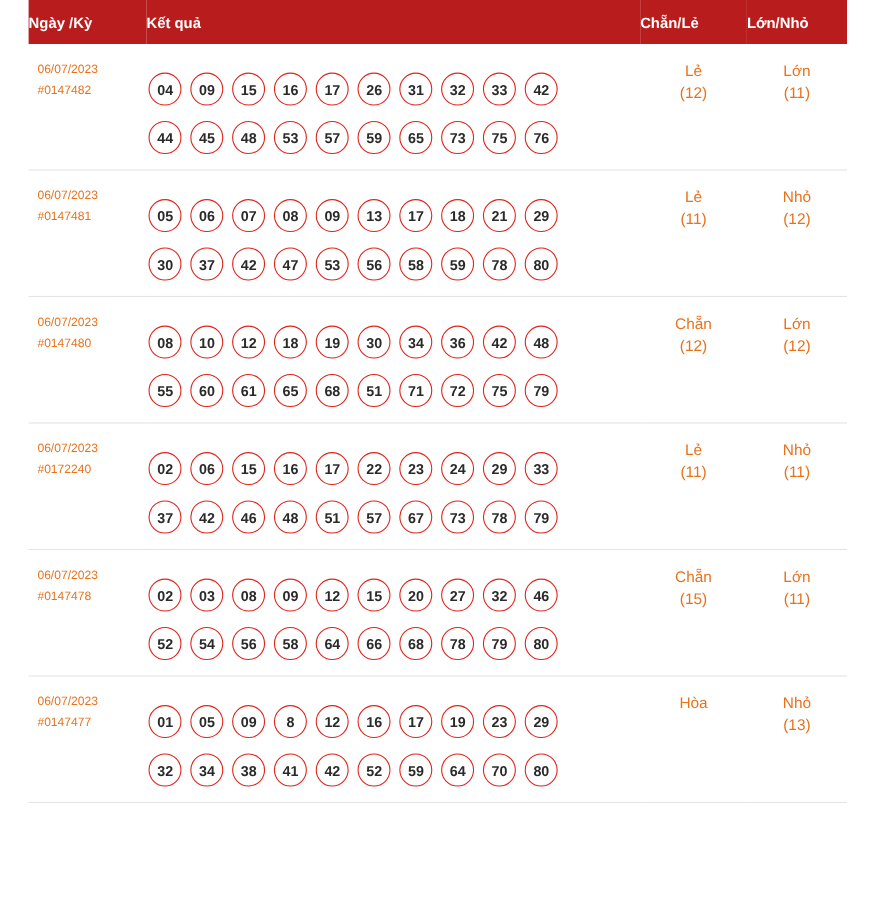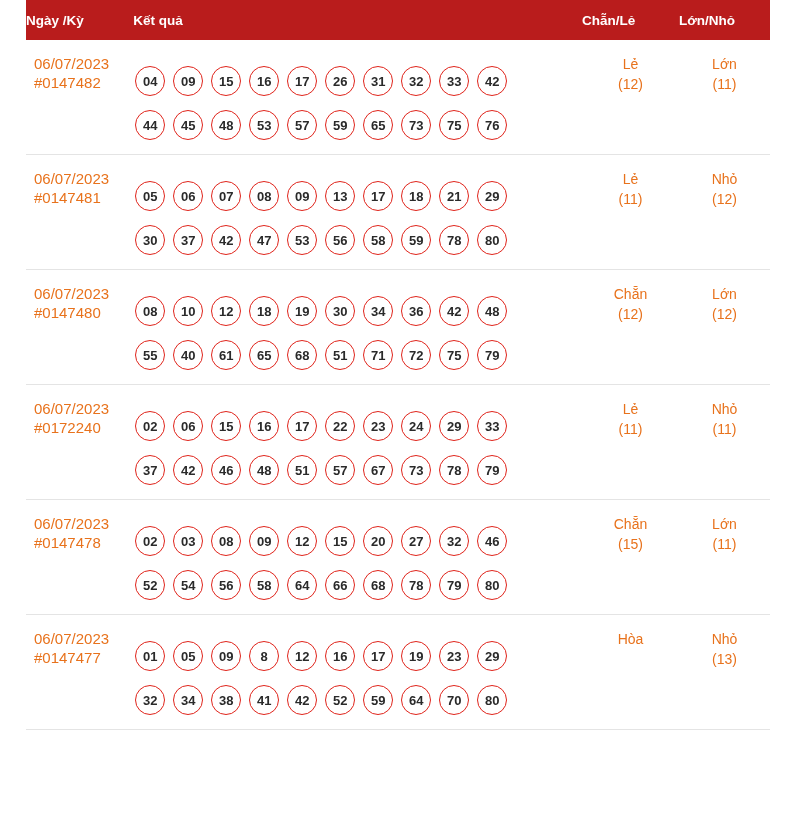--- a/index.html
+++ b/index.html
@@ -38,21 +38,21 @@
     border-bottom: 1px solid #e4e4e4;
   }
   .results-table tbody td {
     vertical-align: top;
     padding-top: 14px;
     padding-bottom: 14px;
   }
   .cell-date {
     padding-left: 8px;
     color: #e8721c;
-    font-size: 15px;
+    font-size: 11px;
     line-height: 19px;
     white-space: nowrap;
   }
   .cell-date .date-line,
   .cell-date .draw-line { display: block; }
 
   .cell-result {
     padding-left: 2px;
   }
   .ball-row {
@@ -193,21 +193,21 @@
             <span class="ball">18</span>
             <span class="ball">19</span>
             <span class="ball">30</span>
             <span class="ball">34</span>
             <span class="ball">36</span>
             <span class="ball">42</span>
             <span class="ball">48</span>
           </div>
           <div class="ball-row">
             <span class="ball">55</span>
-            <span class="ball">40</span>
+            <span class="ball">60</span>
             <span class="ball">61</span>
             <span class="ball">65</span>
             <span class="ball">68</span>
             <span class="ball">51</span>
             <span class="ball">71</span>
             <span class="ball">72</span>
             <span class="ball">75</span>
             <span class="ball">79</span>
           </div>
         </td>

